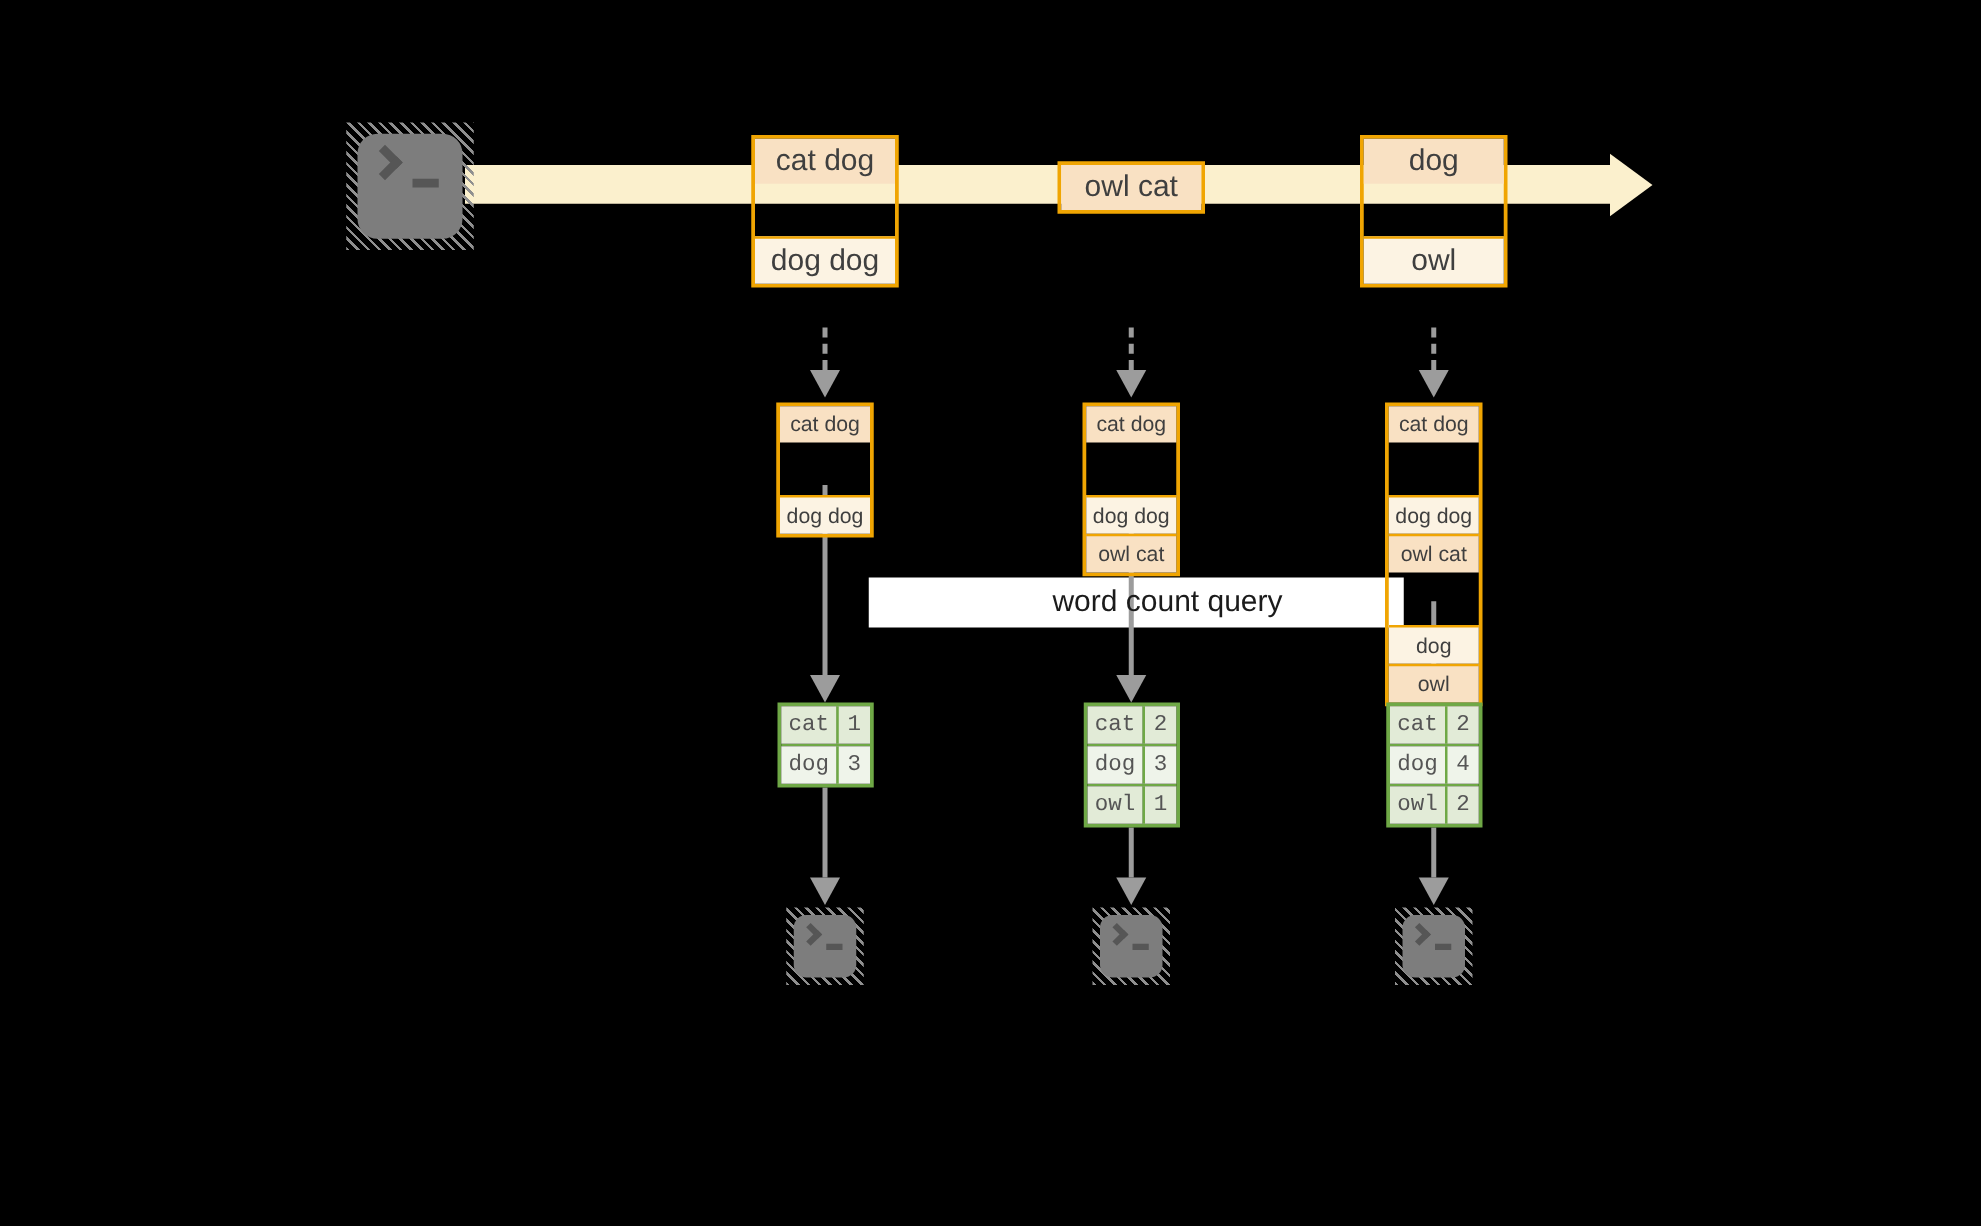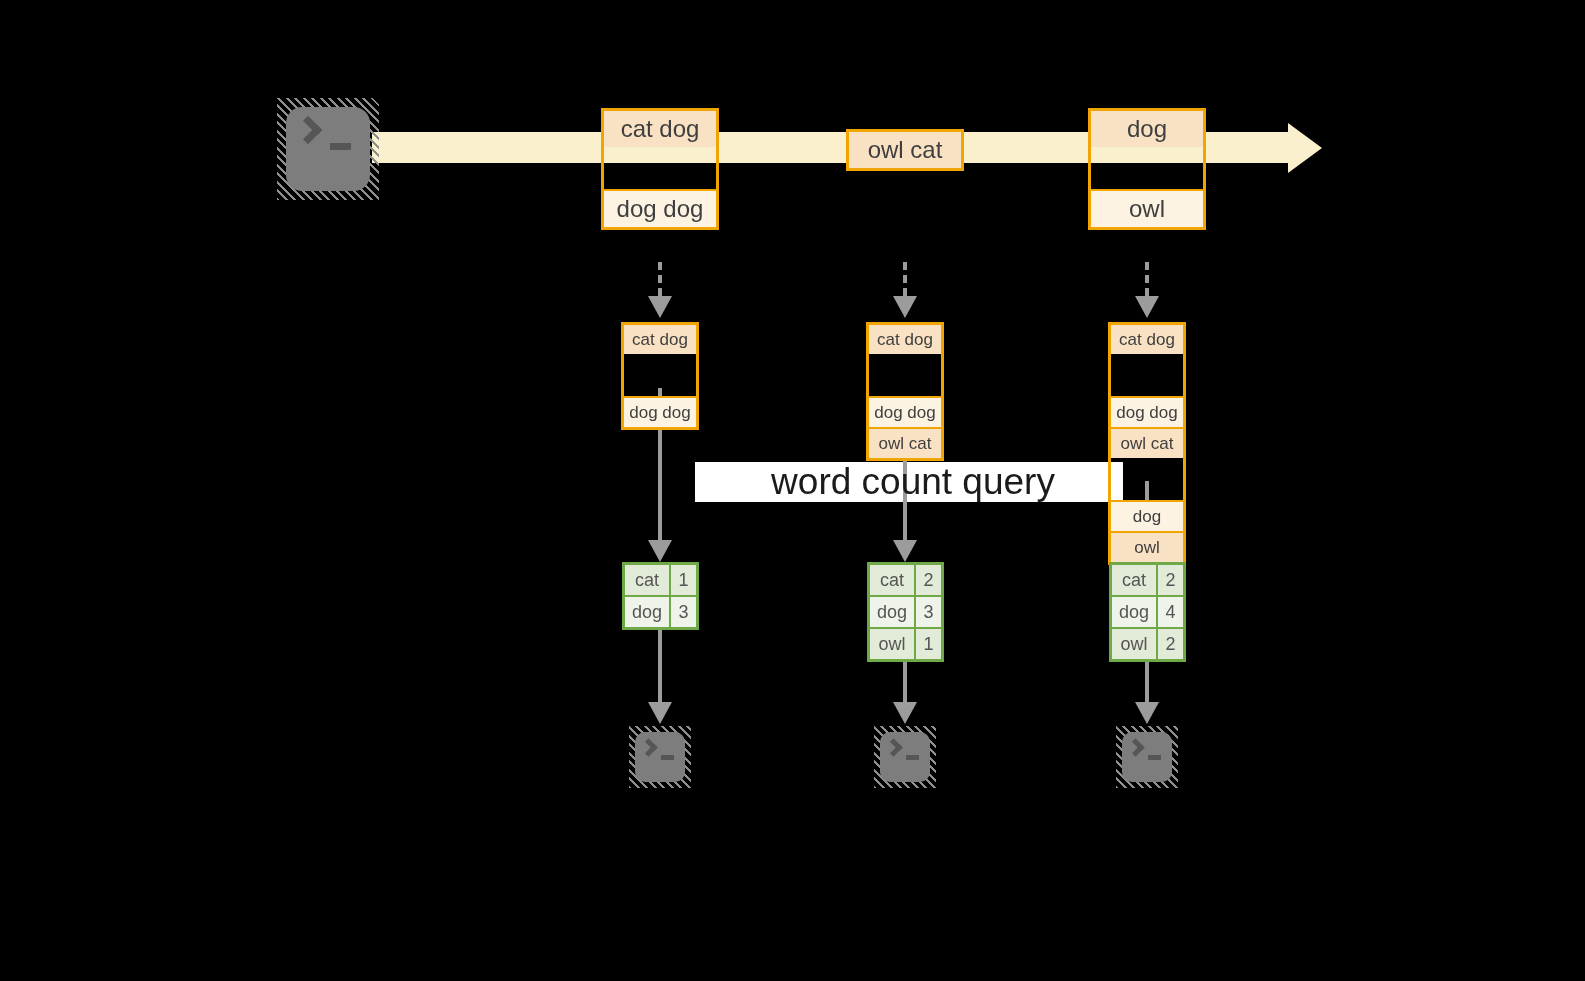--- a/index.html
+++ b/index.html
@@ -46,24 +46,24 @@
   .state .cell{width:72px;height:29px;line-height:29px;font-size:17px;}
   .peach{background:var(--peach);}
   .cream{background:var(--cream);margin-top:42px;}
   
   .vline{position:absolute;width:0;border-left:4px solid var(--arrow);z-index:2;}
   .vdash{border-left-style:dashed;}
   .ahead{position:absolute;width:0;height:0;z-index:2;
     border-left:12px solid transparent;border-right:12px solid transparent;border-top:22px solid var(--arrow);}
   
   .qband{position:absolute;left:695px;top:462px;width:428px;height:40px;background:#fff;z-index:1;}
-  .qtext{position:absolute;left:699px;top:462px;width:428px;height:40px;line-height:40px;z-index:3;
-    text-align:center;font-size:37px;color:#1b1b1b;}
+  .qtext{position:absolute;left:720px;top:462px;width:428px;height:40px;line-height:40px;z-index:3;
+    text-align:center;font-size:24px;color:#1b1b1b;}
   
-  .gtable{position:absolute;border:3px solid var(--green);z-index:3;}
+  .gtable{position:absolute;border:3px solid var(--green);z-index:3;font-family:Liberation Mono, monospace;}
   .grow{display:flex;}
   .grow + .grow{border-top:2px solid var(--green);}
   .gcell{height:30px;line-height:30px;text-align:center;font-size:18px;color:#555;}
   .gword{width:44px;}
   .gval{width:25px;border-left:2px solid var(--green);}
   .g1{background:var(--gfill1);}
   .g2{background:var(--gfill2);}
 </style>
 </head>
 <body>

